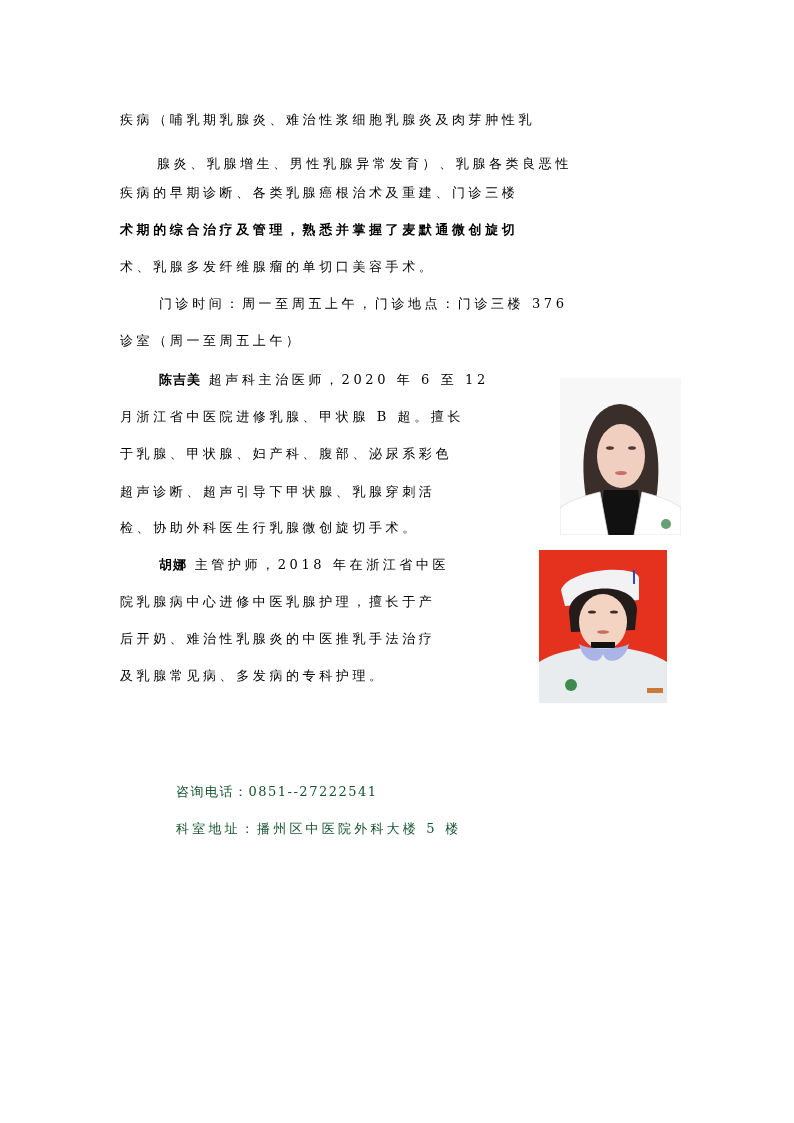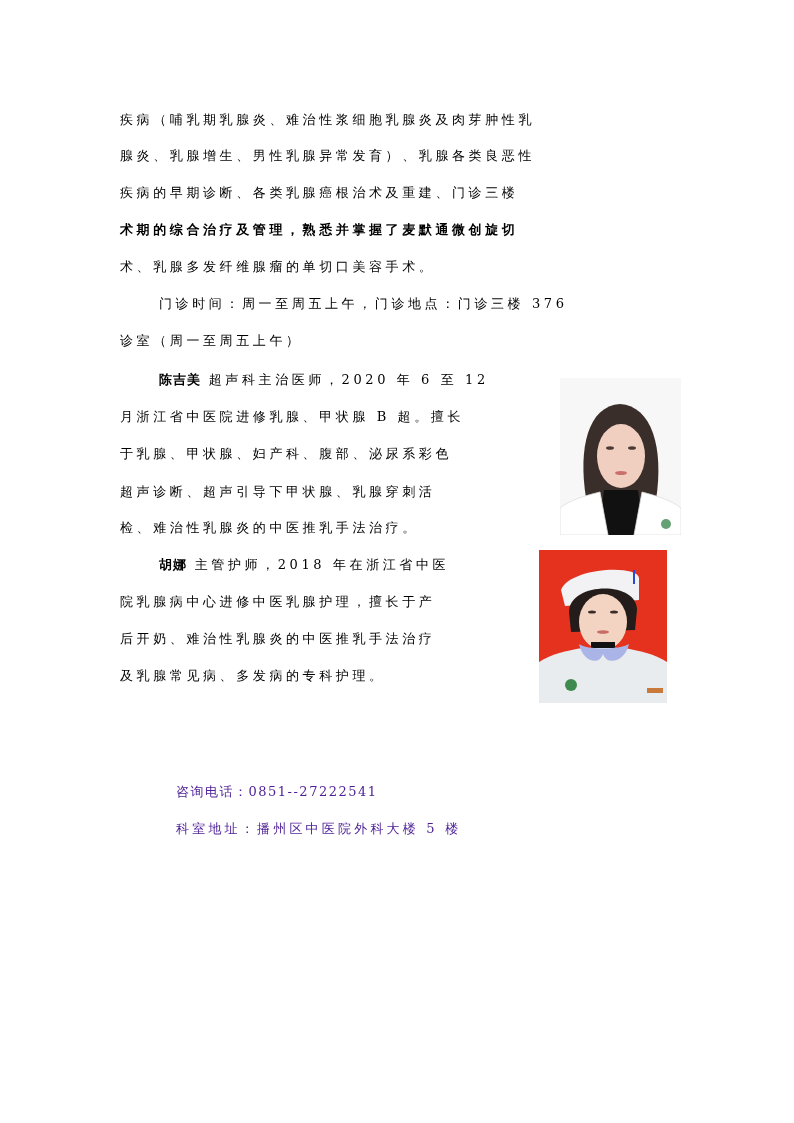--- a/index.html
+++ b/index.html
@@ -1,48 +1,48 @@
 <!DOCTYPE html>
 <html><head>
 <meta charset="utf-8">
 <style>
   html, body { margin: 0; padding: 0; background: #ffffff; }
   body { width: 794px; height: 1123px; position: relative; overflow: hidden;
          font-family: "DejaVu Serif", "Liberation Serif", serif; color: #000; }
   .line { position: absolute; left: 120px; font-size: 13px; line-height: 24px;
           white-space: nowrap; letter-spacing: 3.6px; }
   .bold { font-family: "DejaVu Sans", "Liberation Sans", sans-serif; font-weight: bold; letter-spacing: 1px; }
-  .red { color: #4c1d95; }
+  .red { color: #14532d; }
   .photo { position: absolute; overflow: hidden; }
   .photo svg { display: block; width: 100%; height: 100%; }
 </style>
 </head>
 <body>
 
 <div>
   <div class="line" style="top:108px;">疾病（哺乳期乳腺炎、难治性浆细胞乳腺炎及肉芽肿性乳</div>
-  <div class="line" style="top:144px;">腺炎、乳腺增生、男性乳腺异常发育）、乳腺各类良恶性</div>
+  <div class="line" style="top:152px;margin-left:37px;">腺炎、乳腺增生、男性乳腺异常发育）、乳腺各类良恶性</div>
   <div class="line" style="top:181px;">疾病的早期诊断、各类乳腺癌根治术及重建、门诊三楼</div>
   <div class="line" style="top:218px;font-weight:bold;">术期的综合治疗及管理，熟悉并掌握了麦默通微创旋切</div>
   <div class="line" style="top:255px;">术、乳腺多发纤维腺瘤的单切口美容手术。</div>
 </div>
 
 <div>
   <div class="line" style="top:292px; left:159px;">门诊时间：周一至周五上午，门诊地点：门诊三楼 376</div>
   <div class="line" style="top:329px;">诊室（周一至周五上午）</div>
 </div>
 
 <div>
   <div class="line" style="top:368px; left:159px;">
     <span class="bold">陈吉美</span><span> 超声科主治医师，2020 年 6 至 12</span>
   </div>
   <div class="line" style="top:405px;">月浙江省中医院进修乳腺、甲状腺 B 超。擅长</div>
   <div class="line" style="top:442px;">于乳腺、甲状腺、妇产科、腹部、泌尿系彩色</div>
   <div class="line" style="top:480px;">超声诊断、超声引导下甲状腺、乳腺穿刺活</div>
-  <div class="line" style="top:516px;">检、难治性乳腺炎的中医推乳手法治疗。</div>
+  <div class="line" style="top:516px;">检、协助外科医生行乳腺微创旋切手术。</div>
 
   <div class="photo" style="left:560px; top:378px; width:121px; height:157px;">
     <svg viewBox="0 0 121 157" preserveAspectRatio="none">
       <rect width="121" height="157" fill="#f7f7f7"></rect>
 
       <path d="M26 120 C18 70 28 28 60 26 C92 28 104 70 96 122 L84 128 L38 128 Z" fill="#3a2e2a"></path>
 
       <ellipse cx="61" cy="78" rx="24" ry="32" fill="#f1cfc0"></ellipse>
 
       <ellipse cx="50" cy="70" rx="4" ry="1.8" fill="#4a3a34"></ellipse>

